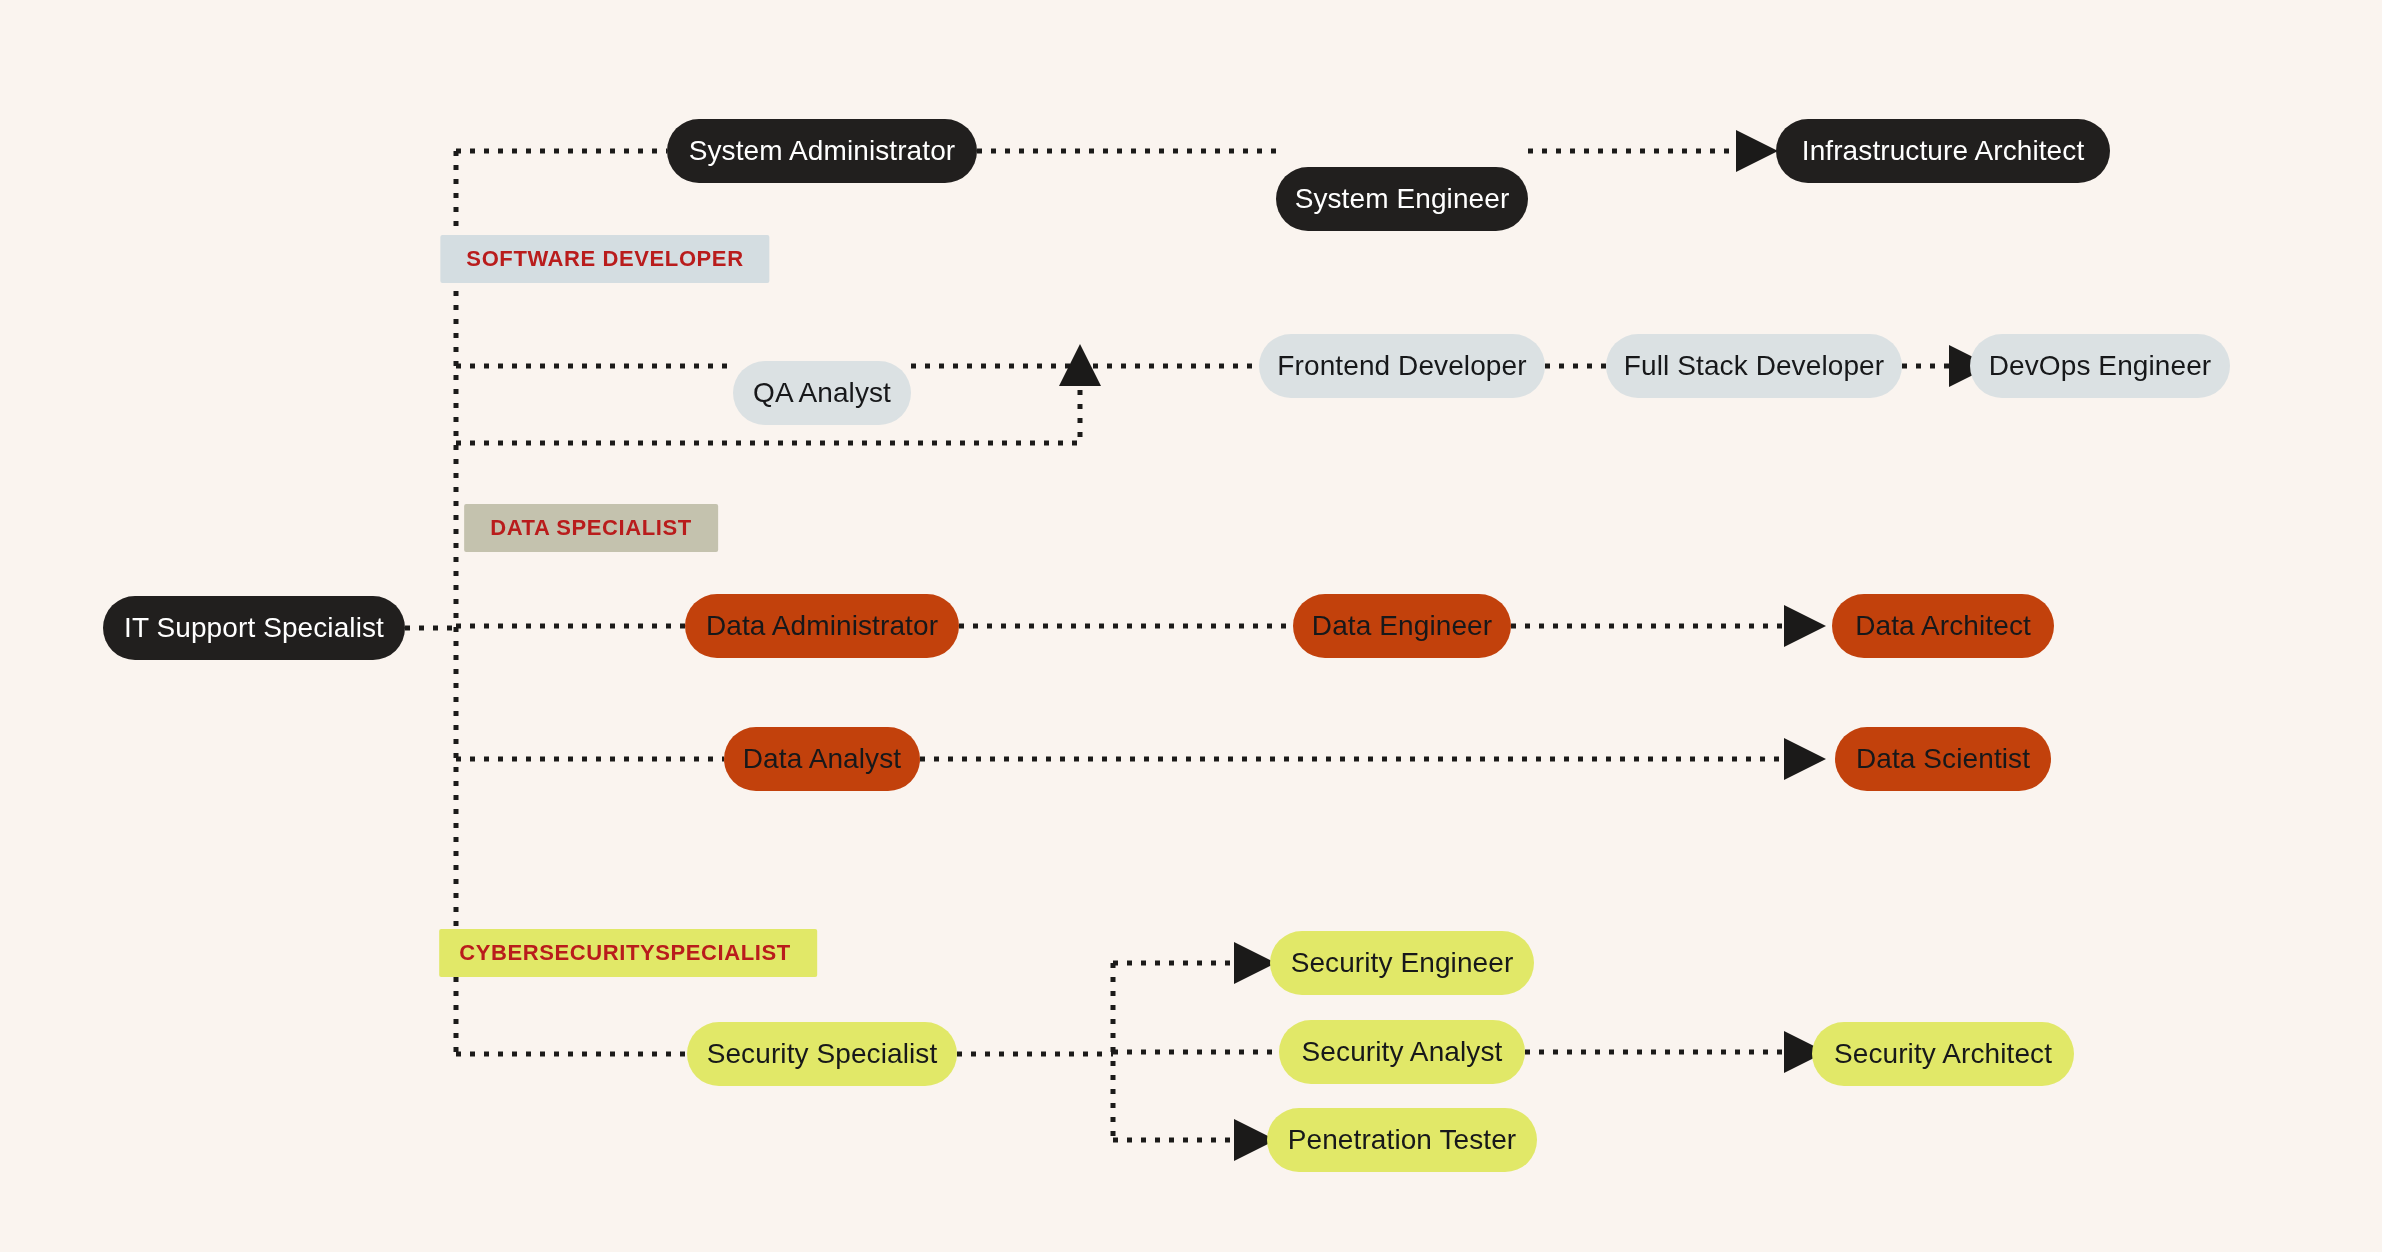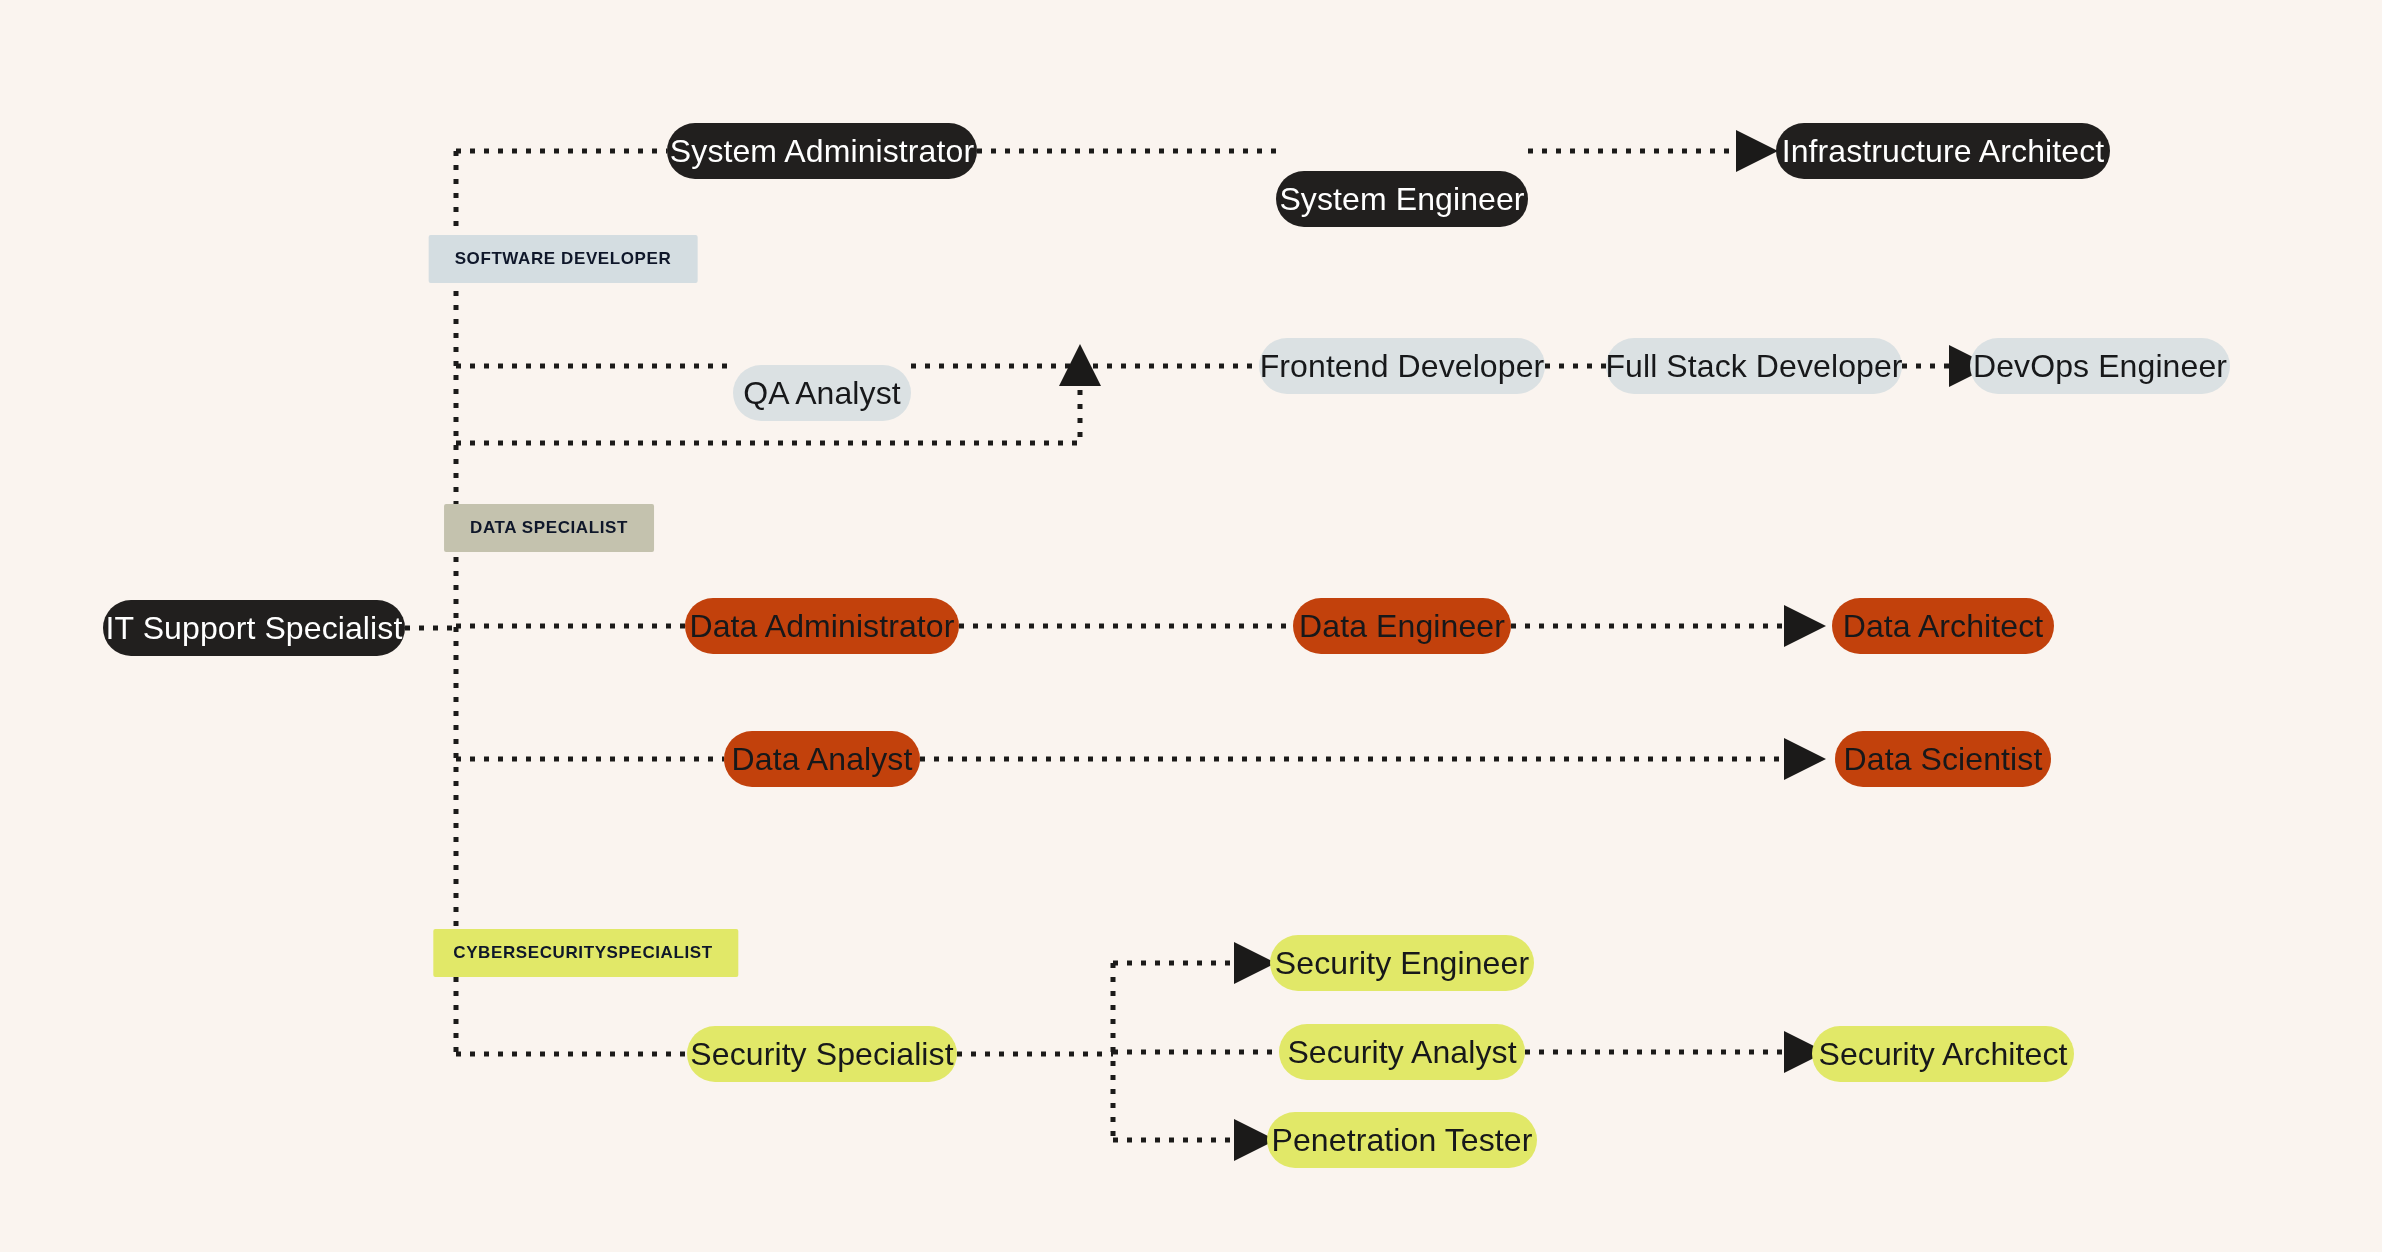--- a/index.html
+++ b/index.html
@@ -26,23 +26,23 @@
   }
   .node {
     position: absolute;
     transform: translate(-50%, -50%);
     border-radius: 999px;
     display: flex;
     align-items: center;
     justify-content: center;
     white-space: nowrap;
     box-sizing: border-box;
-    height: 56px;
+    height: 64px;
     padding: 0 26px;
-    font-size: 32px;
+    font-size: 28px;
     letter-spacing: 0.1px;
     z-index: 3;
   }
   .node.dark {
     background: #211f1e;
     color: #ffffff;
   }
   .node.blue {
     background: #dbe1e3;
     color: #17181a;
@@ -58,26 +58,27 @@
   .stage-label {
     position: absolute;
     transform: translate(-50%, -50%);
     display: flex;
     align-items: center;
     justify-content: center;
     white-space: nowrap;
     box-sizing: border-box;
     height: 48px;
     padding: 0 26px;
-    font-size: 17px;
+    font-size: 22px;
     font-weight: bold;
     letter-spacing: 0.6px;
-    color: #0f172a;
+    color: #b91c1c;
     border-radius: 2px;
     z-index: 3;
+    margin-left: 42px;
   }
   .stage-label.blue { background: #d4dde1; }
   .stage-label.khaki { background: #c4c2ae; }
   .stage-label.lime { background: #e1e868; padding-left: 20px; }
 </style>
 </head>
 <body>
 
 <div id="canvas">
 

